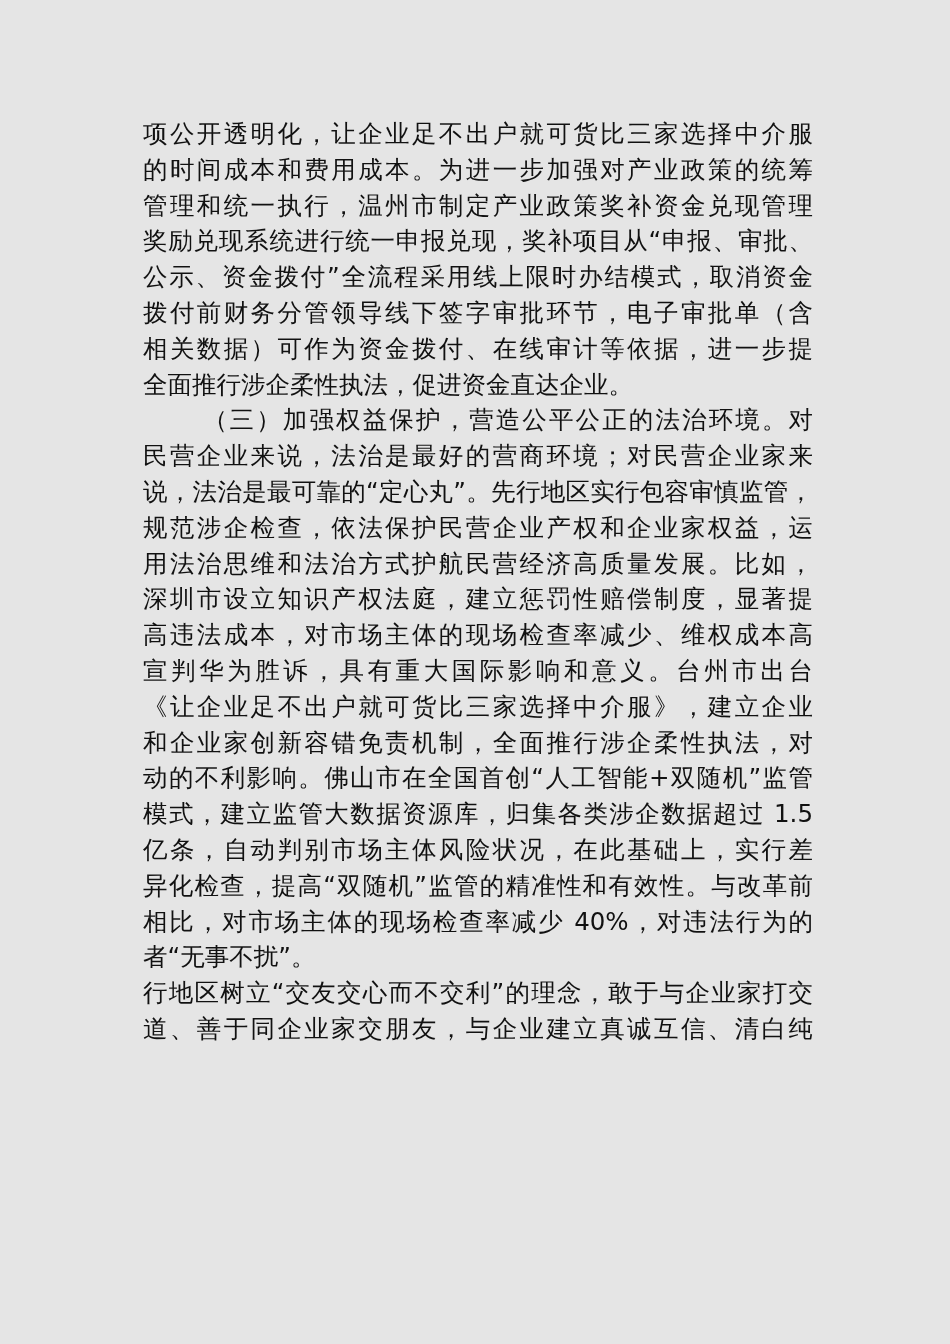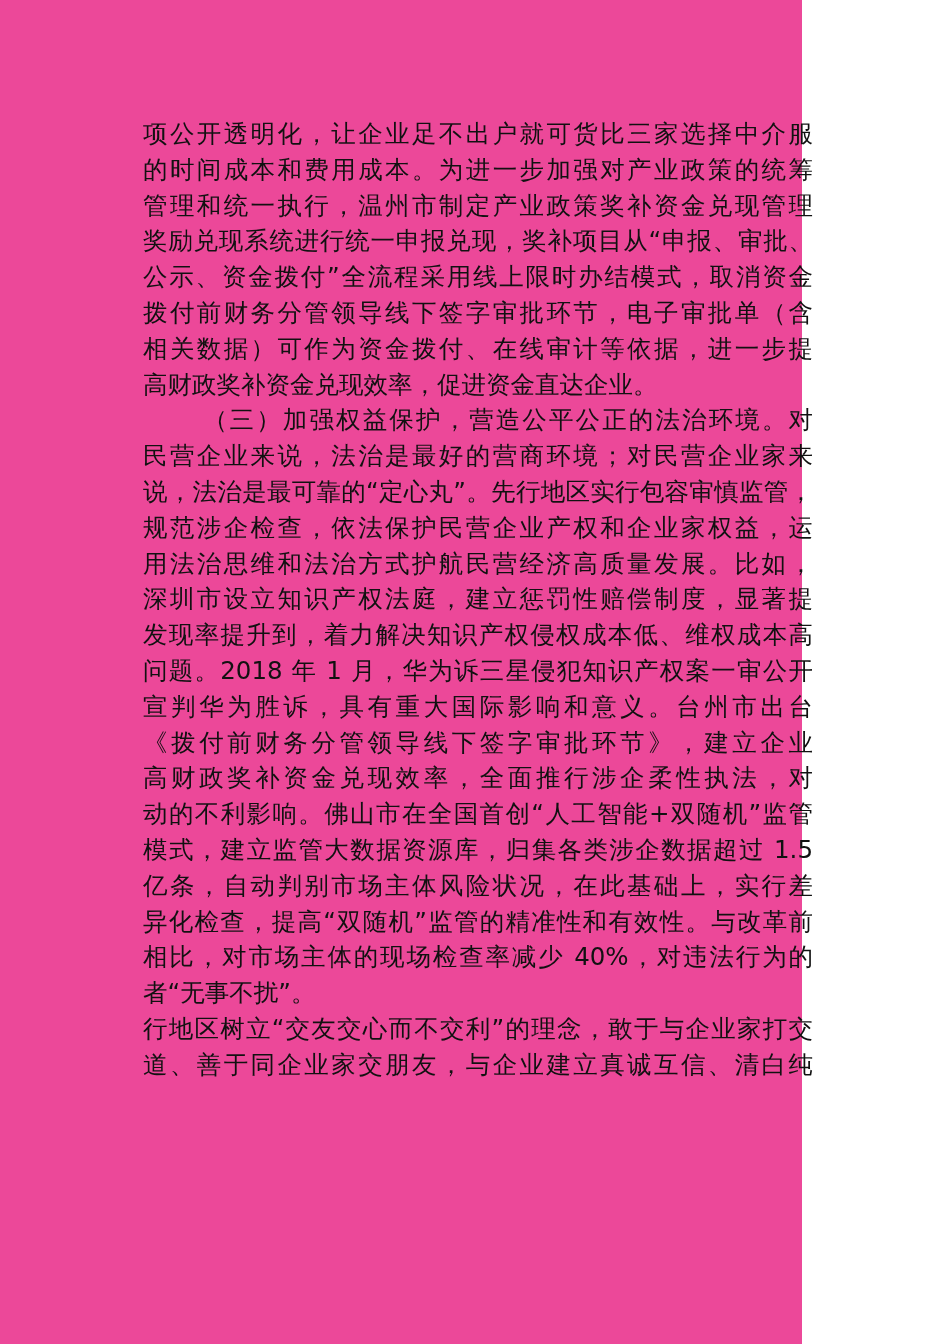--- a/index.html
+++ b/index.html
@@ -1,17 +1,17 @@
 <!DOCTYPE html>
 <html><head>
 <meta charset="utf-8">
 <style>
   html, body { margin: 0; padding: 0; background: #ffffff; }
   body { width: 950px; height: 1344px; position: relative; overflow: hidden; }
-  .page { position: absolute; left: 0; top: 0; width: 802px; height: 1344px; background: #ec4899; }
+  .page { position: absolute; left: 0; top: 0; width: 950px; height: 1344px; background: #e5e5e5; }
   .text-block { position: absolute; left: 143px; top: 116px; width: 670px; }
   .line {
     display: block;
     height: 35.8px;
     line-height: 35.8px;
     font-family: "DejaVu Sans", "Liberation Sans", sans-serif;
     font-size: 24.5px;
     color: #111111;
     white-space: nowrap;
     text-align: justify;
@@ -26,32 +26,31 @@
 
 <div class="page">
   <div class="text-block" id="text-block">
       <span class="line">项公开透明化，让企业足不出户就可货比三家选择中介服</span>
       <span class="line">的时间成本和费用成本。为进一步加强对产业政策的统筹</span>
       <span class="line">管理和统一执行，温州市制定产业政策奖补资金兑现管理</span>
       <span class="line">奖励兑现系统进行统一申报兑现，奖补项目从“申报、审批、</span>
       <span class="line">公示、资金拨付”全流程采用线上限时办结模式，取消资金</span>
       <span class="line">拨付前财务分管领导线下签字审批环节，电子审批单（含</span>
       <span class="line">相关数据）可作为资金拨付、在线审计等依据，进一步提</span>
-      <span class="line last">高财政奖补资金兑现效率，促进资金直达企业。</span>
+      <span class="line last">全面推行涉企柔性执法，促进资金直达企业。</span>
       <span class="line indent">（三）加强权益保护，营造公平公正的法治环境。对</span>
       <span class="line">民营企业来说，法治是最好的营商环境；对民营企业家来</span>
       <span class="line">说，法治是最可靠的“定心丸”。先行地区实行包容审慎监管，</span>
       <span class="line">规范涉企检查，依法保护民营企业产权和企业家权益，运</span>
       <span class="line">用法治思维和法治方式护航民营经济高质量发展。比如，</span>
       <span class="line">深圳市设立知识产权法庭，建立惩罚性赔偿制度，显著提</span>
-      <span class="line">发现率提升到，着力解决知识产权侵权成本低、维权成本高</span>
-      <span class="line">问题。2018 年 1 月，华为诉三星侵犯知识产权案一审公开</span>
+      <span class="line">高违法成本，对市场主体的现场检查率减少、维权成本高</span>
       <span class="line">宣判华为胜诉，具有重大国际影响和意义。台州市出台</span>
-      <span class="line">《拨付前财务分管领导线下签字审批环节》，建立企业</span>
-      <span class="line">高财政奖补资金兑现效率，全面推行涉企柔性执法，对</span>
+      <span class="line">《让企业足不出户就可货比三家选择中介服》，建立企业</span>
+      <span class="line">和企业家创新容错免责机制，全面推行涉企柔性执法，对</span>
       <span class="line">动的不利影响。佛山市在全国首创“人工智能+双随机”监管</span>
       <span class="line">模式，建立监管大数据资源库，归集各类涉企数据超过 1.5</span>
       <span class="line">亿条，自动判别市场主体风险状况，在此基础上，实行差</span>
       <span class="line">异化检查，提高“双随机”监管的精准性和有效性。与改革前</span>
       <span class="line">相比，对市场主体的现场检查率减少 40%，对违法行为的</span>
       <span class="line last">者“无事不扰”。</span>
       <span class="line">行地区树立“交友交心而不交利”的理念，敢于与企业家打交</span>
       <span class="line">道、善于同企业家交朋友，与企业建立真诚互信、清白纯</span>
     </div>
 </div>

